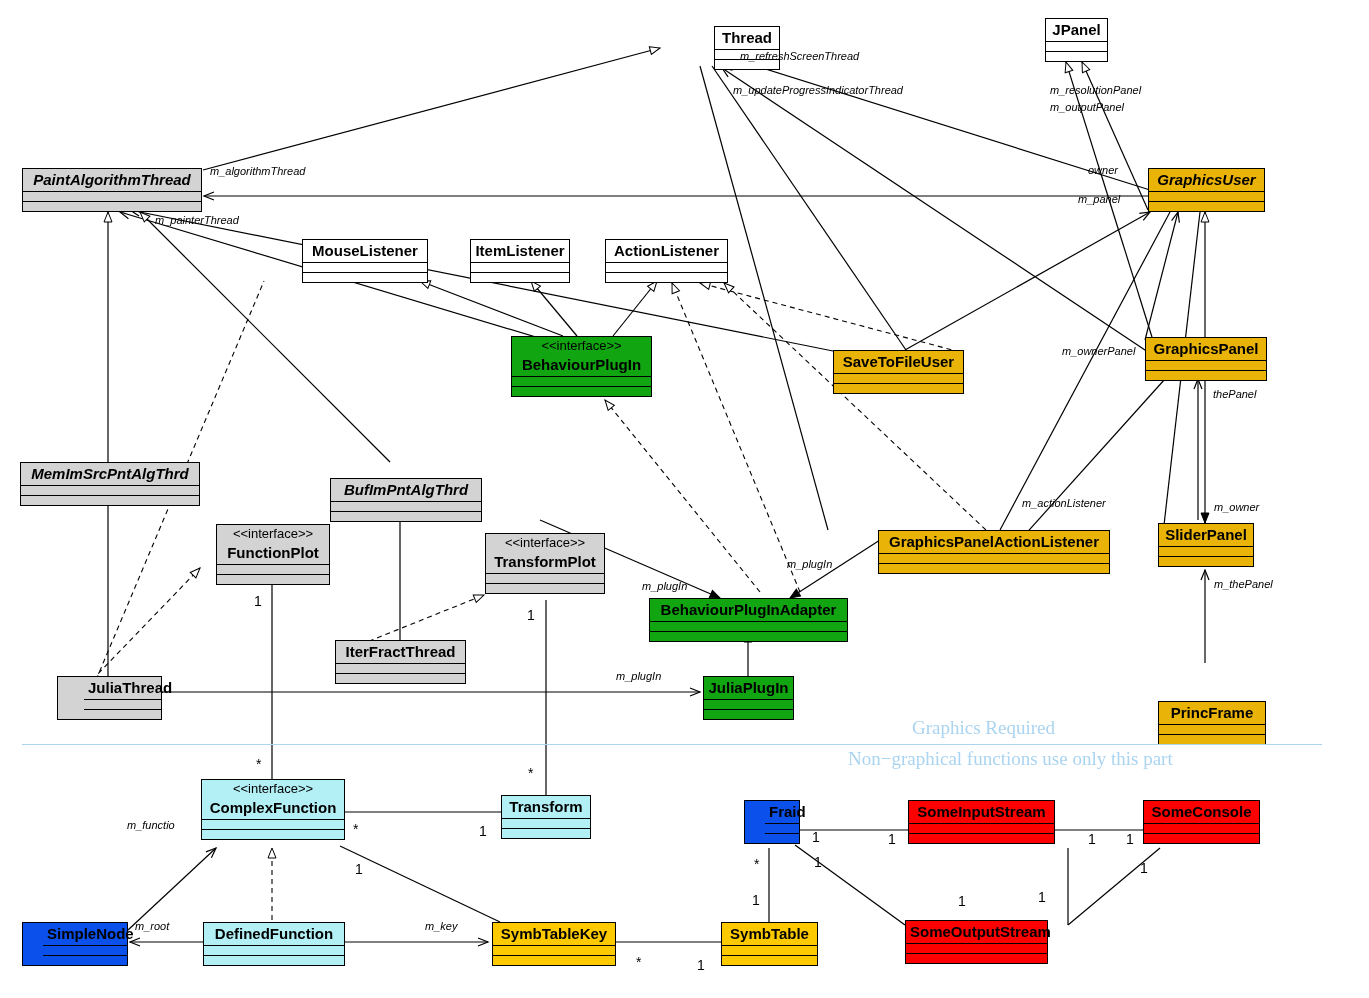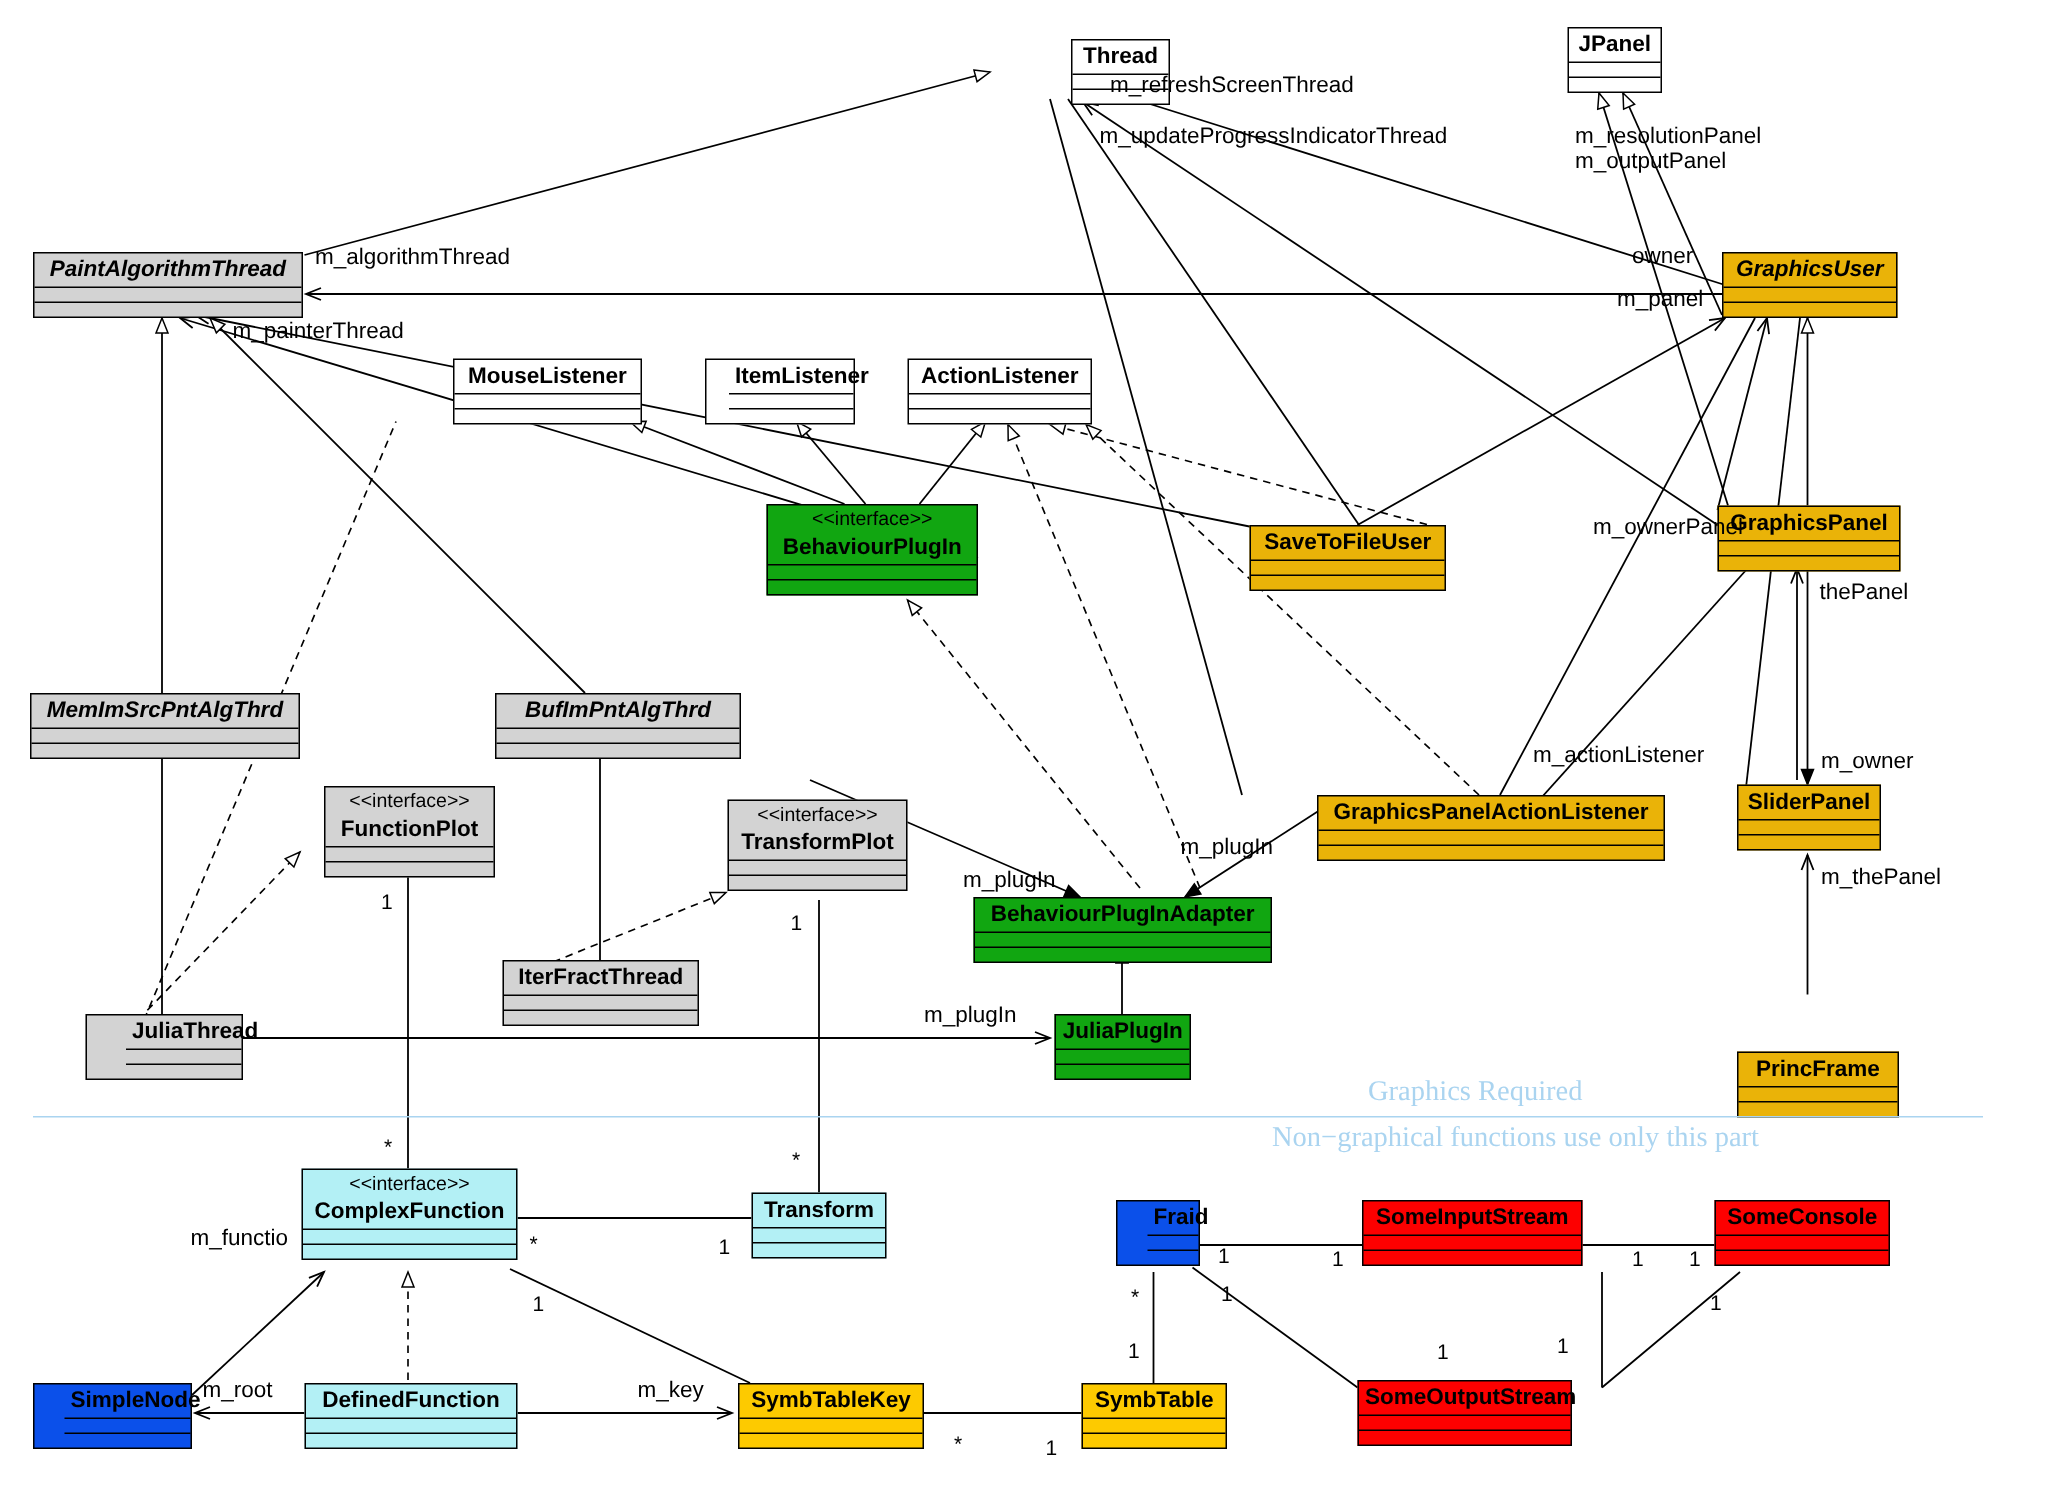--- a/index.html
+++ b/index.html
@@ -21,21 +21,21 @@
 
   .c-white{background:#ffffff;}
   .c-grey{background:#d3d3d3;}
   .c-yellow{background:#eab308;}
   .c-green{background:#11a611;}
   .c-cyan{background:#b3f0f5;}
   .c-blue{background:#0b50ea;padding-left:20px;}
   .c-red{background:#fd0000;}
   .c-gold{background:#fdca00;}
 
-  .lbl{position:absolute;font-size:15px;line-height:17px;color:#000;white-space:nowrap;}
+  .lbl{position:absolute;font-size:11px;line-height:17px;color:#000;white-space:nowrap;font-style:italic;}
   .mult{position:absolute;font-size:14px;line-height:15px;color:#000;}
 
   .divider-line{position:absolute;left:22px;top:744px;width:1300px;height:0;
      border-top:1.5px solid #aad4f0;}
   .divider-txt{position:absolute;font-family:"Liberation Serif", serif;
      font-size:19px;color:#aad4f0;white-space:nowrap;}
 </style>
 </head>
 <body>
 
@@ -174,21 +174,21 @@
     <div class="bar"></div>
     <div class="bar"></div>
   </div>
 
   <div class="node c-white" style="left:302px;top:239px;width:126px;">
     <div class="title">MouseListener</div>
     <div class="bar"></div>
     <div class="bar"></div>
   </div>
 
-  <div class="node c-white" style="left:470px;top:239px;width:100px;padding-left:15px;">
+  <div class="node c-white" style="left:470px;top:239px;width:100px;">
     <div class="title">ItemListener</div>
     <div class="bar"></div>
     <div class="bar"></div>
   </div>
 
   <div class="node c-white" style="left:605px;top:239px;width:123px;">
     <div class="title">ActionListener</div>
     <div class="bar"></div>
     <div class="bar"></div>
   </div>
@@ -211,21 +211,21 @@
     <div class="bar"></div>
     <div class="bar"></div>
   </div>
 
   <div class="node c-grey abstract" style="left:20px;top:462px;width:180px;">
     <div class="title">MemImSrcPntAlgThrd</div>
     <div class="bar"></div>
     <div class="bar"></div>
   </div>
 
-  <div class="node c-grey abstract" style="left:330px;top:462px;width:164px;">
+  <div class="node c-grey abstract" style="left:330px;top:478px;width:152px;">
     <div class="title">BufImPntAlgThrd</div>
     <div class="bar"></div>
     <div class="bar"></div>
   </div>
 
   <div class="node c-grey" style="left:216px;top:524px;width:114px;">
     <div class="stereo">&lt;&lt;interface&gt;&gt;</div>
     <div class="title">FunctionPlot</div>
     <div class="bar"></div>
     <div class="bar"></div>

